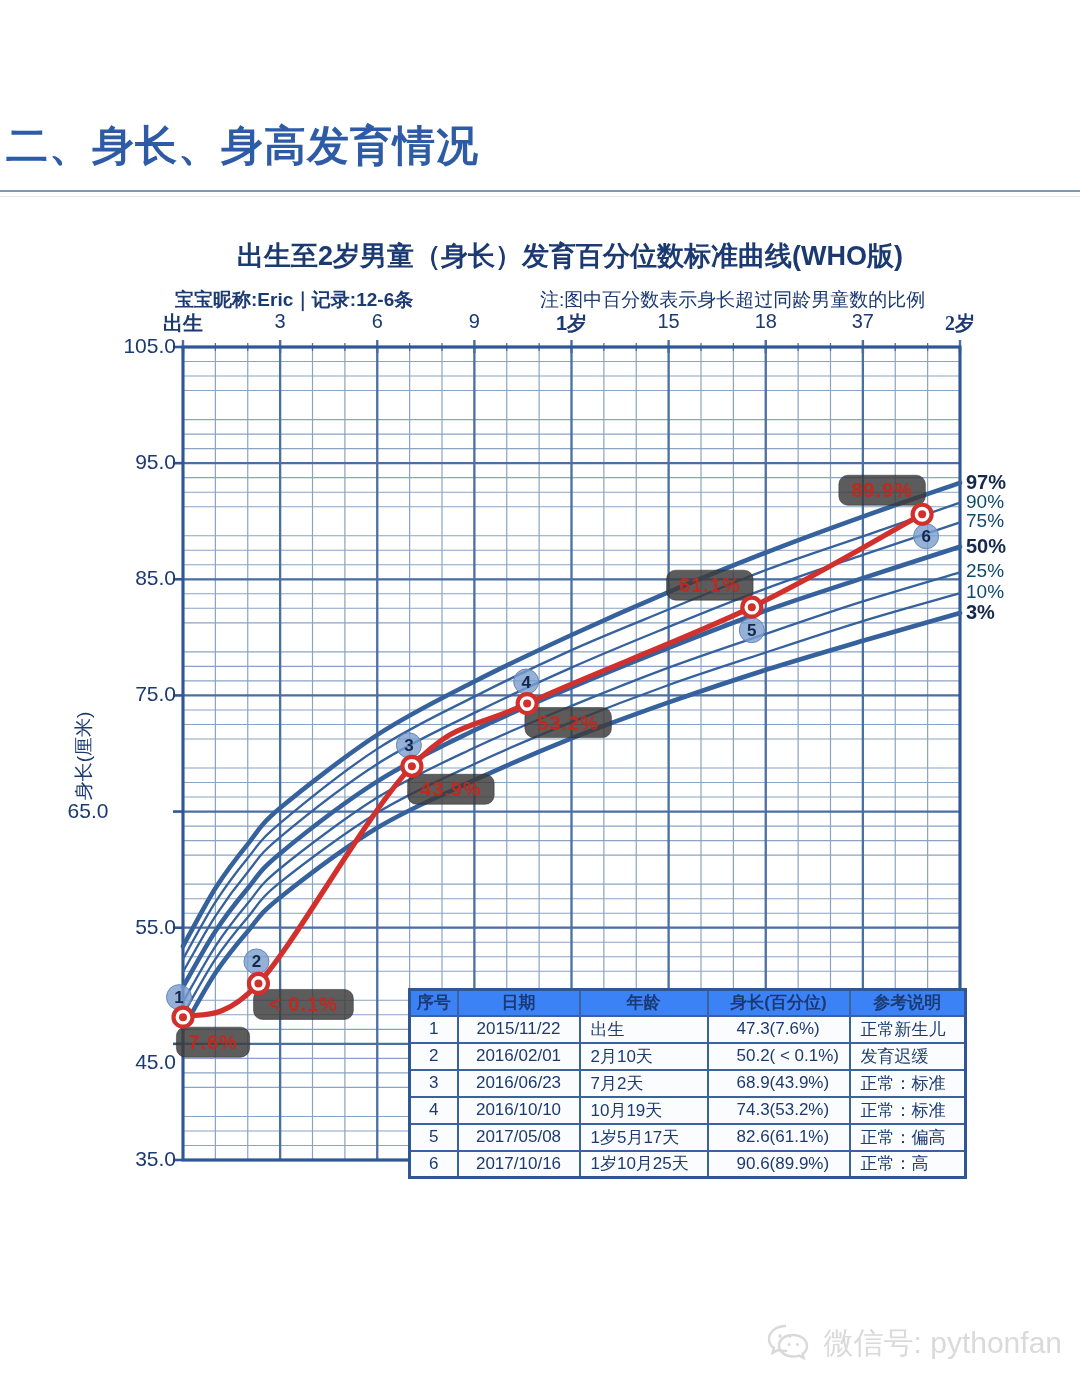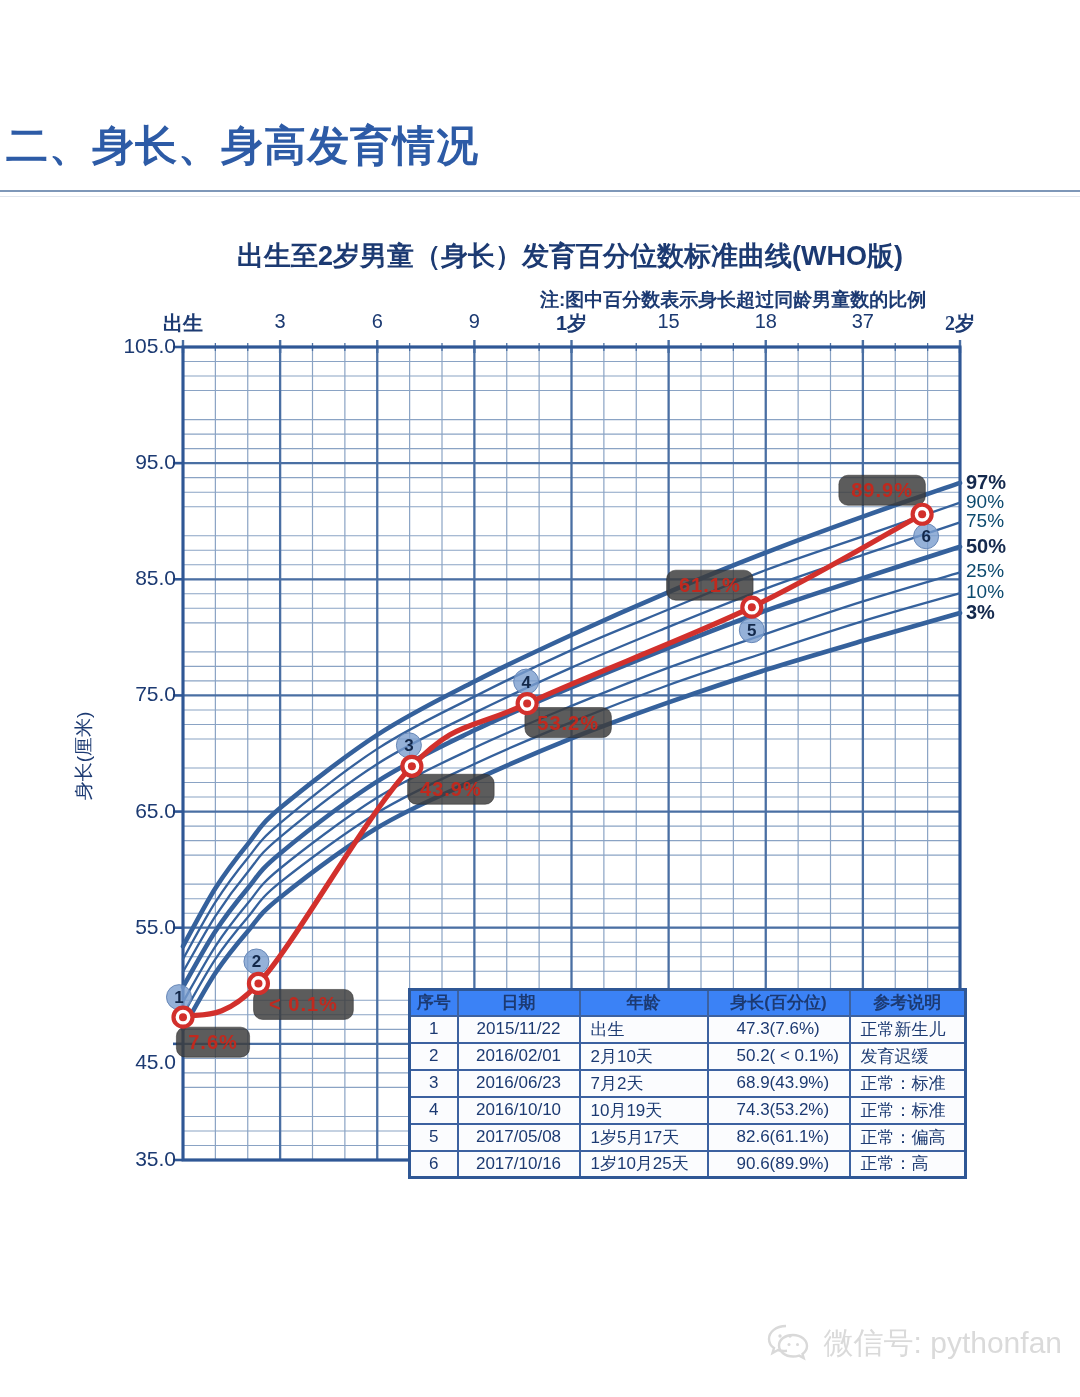--- a/index.html
+++ b/index.html
@@ -7,21 +7,21 @@
   body { font-family:"Liberation Sans", sans-serif; }
   .page { position:relative; width:1080px; height:1397px; margin:0 auto; background:#ffffff; overflow:hidden;border-radius:14px; }
 
   .page-title { position:absolute; left:6px; top:118px; font-size:42px; font-weight:bold; color:#2d5ba6; letter-spacing:1px; }
   .header-divider { position:absolute; left:0; top:190px; width:1080px; height:2px; background:#7e97b8; }
   .header-divider2 { position:absolute; left:0; top:196px; width:1080px; height:1px; background:#e2e7ee; }
 
   .chart-title { position:absolute; left:0; top:238px; width:1080px; text-align:center; transform:translateX(30px);
                  font-size:27px; font-weight:bold; color:#1c3a72; }
   .chart-sub-left  { position:absolute; left:175px; top:287px; font-size:19px; font-weight:bold; color:#1c3a72; }
-  .chart-sub-right { position:absolute; left:540px; top:287px; font-size:19px; font-weight:bold; color:#1c3a72;text-align:right; }
+  .chart-sub-right { position:absolute; left:540px; top:287px; font-size:19px; font-weight:normal; color:#1c3a72;text-align:right; }
 
   .x-tick { position:absolute; transform:translateX(-50%); font-size:20px; color:#1c3a72; white-space:nowrap; }
   .x-tick.bold { font-weight:bold; }
   .y-tick { position:absolute; left:0; width:176px; text-align:right; font-size:21px; color:#1c3a72; }
   .y-axis-title { position:absolute; left:84px; top:756px; transform:translate(-50%,-50%) rotate(-90deg);
                   font-size:19px; color:#1c3a72; white-space:nowrap; }
   .pct-label { position:absolute; left:966px; font-size:19px; color:#0c4a6e; white-space:nowrap; }
   .pct-label.bold { font-weight:bold; color:#14294d; font-size:20px; }
 
   svg.plot { position:absolute; left:0; top:0; }
@@ -44,20 +44,21 @@
 </head>
 <body>
 
 <div class="page">
 
   <div class="page-title">二、身长、身高发育情况</div>
   <div class="header-divider"></div>
   <div class="header-divider2"></div>
 
   <div class="chart-title">出生至2岁男童（身长）发育百分位数标准曲线(WHO版)</div>
+  <div class="chart-sub-left">宝宝昵称:Eric｜记录:12-6条</div>
   <div class="chart-sub-right">注:图中百分数表示身长超过同龄男童数的比例</div>
 
   <svg class="plot" id="plot-svg" width="1080" height="1397" viewBox="0 0 1080 1397">
       <g>
         <line x1="215.375" y1="347" x2="215.375" y2="1160" stroke="#8aa3c4" stroke-width="1.2"></line>
         <line x1="247.75" y1="347" x2="247.75" y2="1160" stroke="#8aa3c4" stroke-width="1.2"></line>
         <line x1="312.5" y1="347" x2="312.5" y2="1160" stroke="#8aa3c4" stroke-width="1.2"></line>
         <line x1="344.875" y1="347" x2="344.875" y2="1160" stroke="#8aa3c4" stroke-width="1.2"></line>
         <line x1="409.625" y1="347" x2="409.625" y2="1160" stroke="#8aa3c4" stroke-width="1.2"></line>
         <line x1="442" y1="347" x2="442" y2="1160" stroke="#8aa3c4" stroke-width="1.2"></line>
@@ -236,21 +237,21 @@
       <span class="x-tick" style="left: 668.625px; top: 310px;">15</span>
       <span class="x-tick" style="left: 765.75px; top: 310px;">18</span>
       <span class="x-tick" style="left: 862.875px; top: 310px;">37</span>
       <span class="x-tick bold" style="left: 960px; top: 310px; font-family: Liberation Serif, serif;">2岁</span>
     </div>
   <div id="y-axis-labels">
       <span class="y-tick" style="top: 334px;">105.0</span>
       <span class="y-tick" style="top: 450.143px;">95.0</span>
       <span class="y-tick" style="top: 566.286px;">85.0</span>
       <span class="y-tick" style="top: 682.429px;">75.0</span>
-      <span class="y-tick" style="top: 798.571px;">65.0</span>
+      <span class="y-tick" style="top: 798.571px; text-align: center;">65.0</span>
       <span class="y-tick" style="top: 914.714px;">55.0</span>
       <span class="y-tick" style="top: 1050px;">45.0</span>
       <span class="y-tick" style="top: 1147px;">35.0</span>
     </div>
   <div class="y-axis-title">身长(厘米)</div>
   <div id="percentile-labels">
       <span class="pct-label bold" style="top: 470.887px;">97%</span>
       <span class="pct-label" style="top: 490.631px;">90%</span>
       <span class="pct-label" style="top: 510.376px;">75%</span>
       <span class="pct-label bold" style="top: 534.766px;">50%</span>

